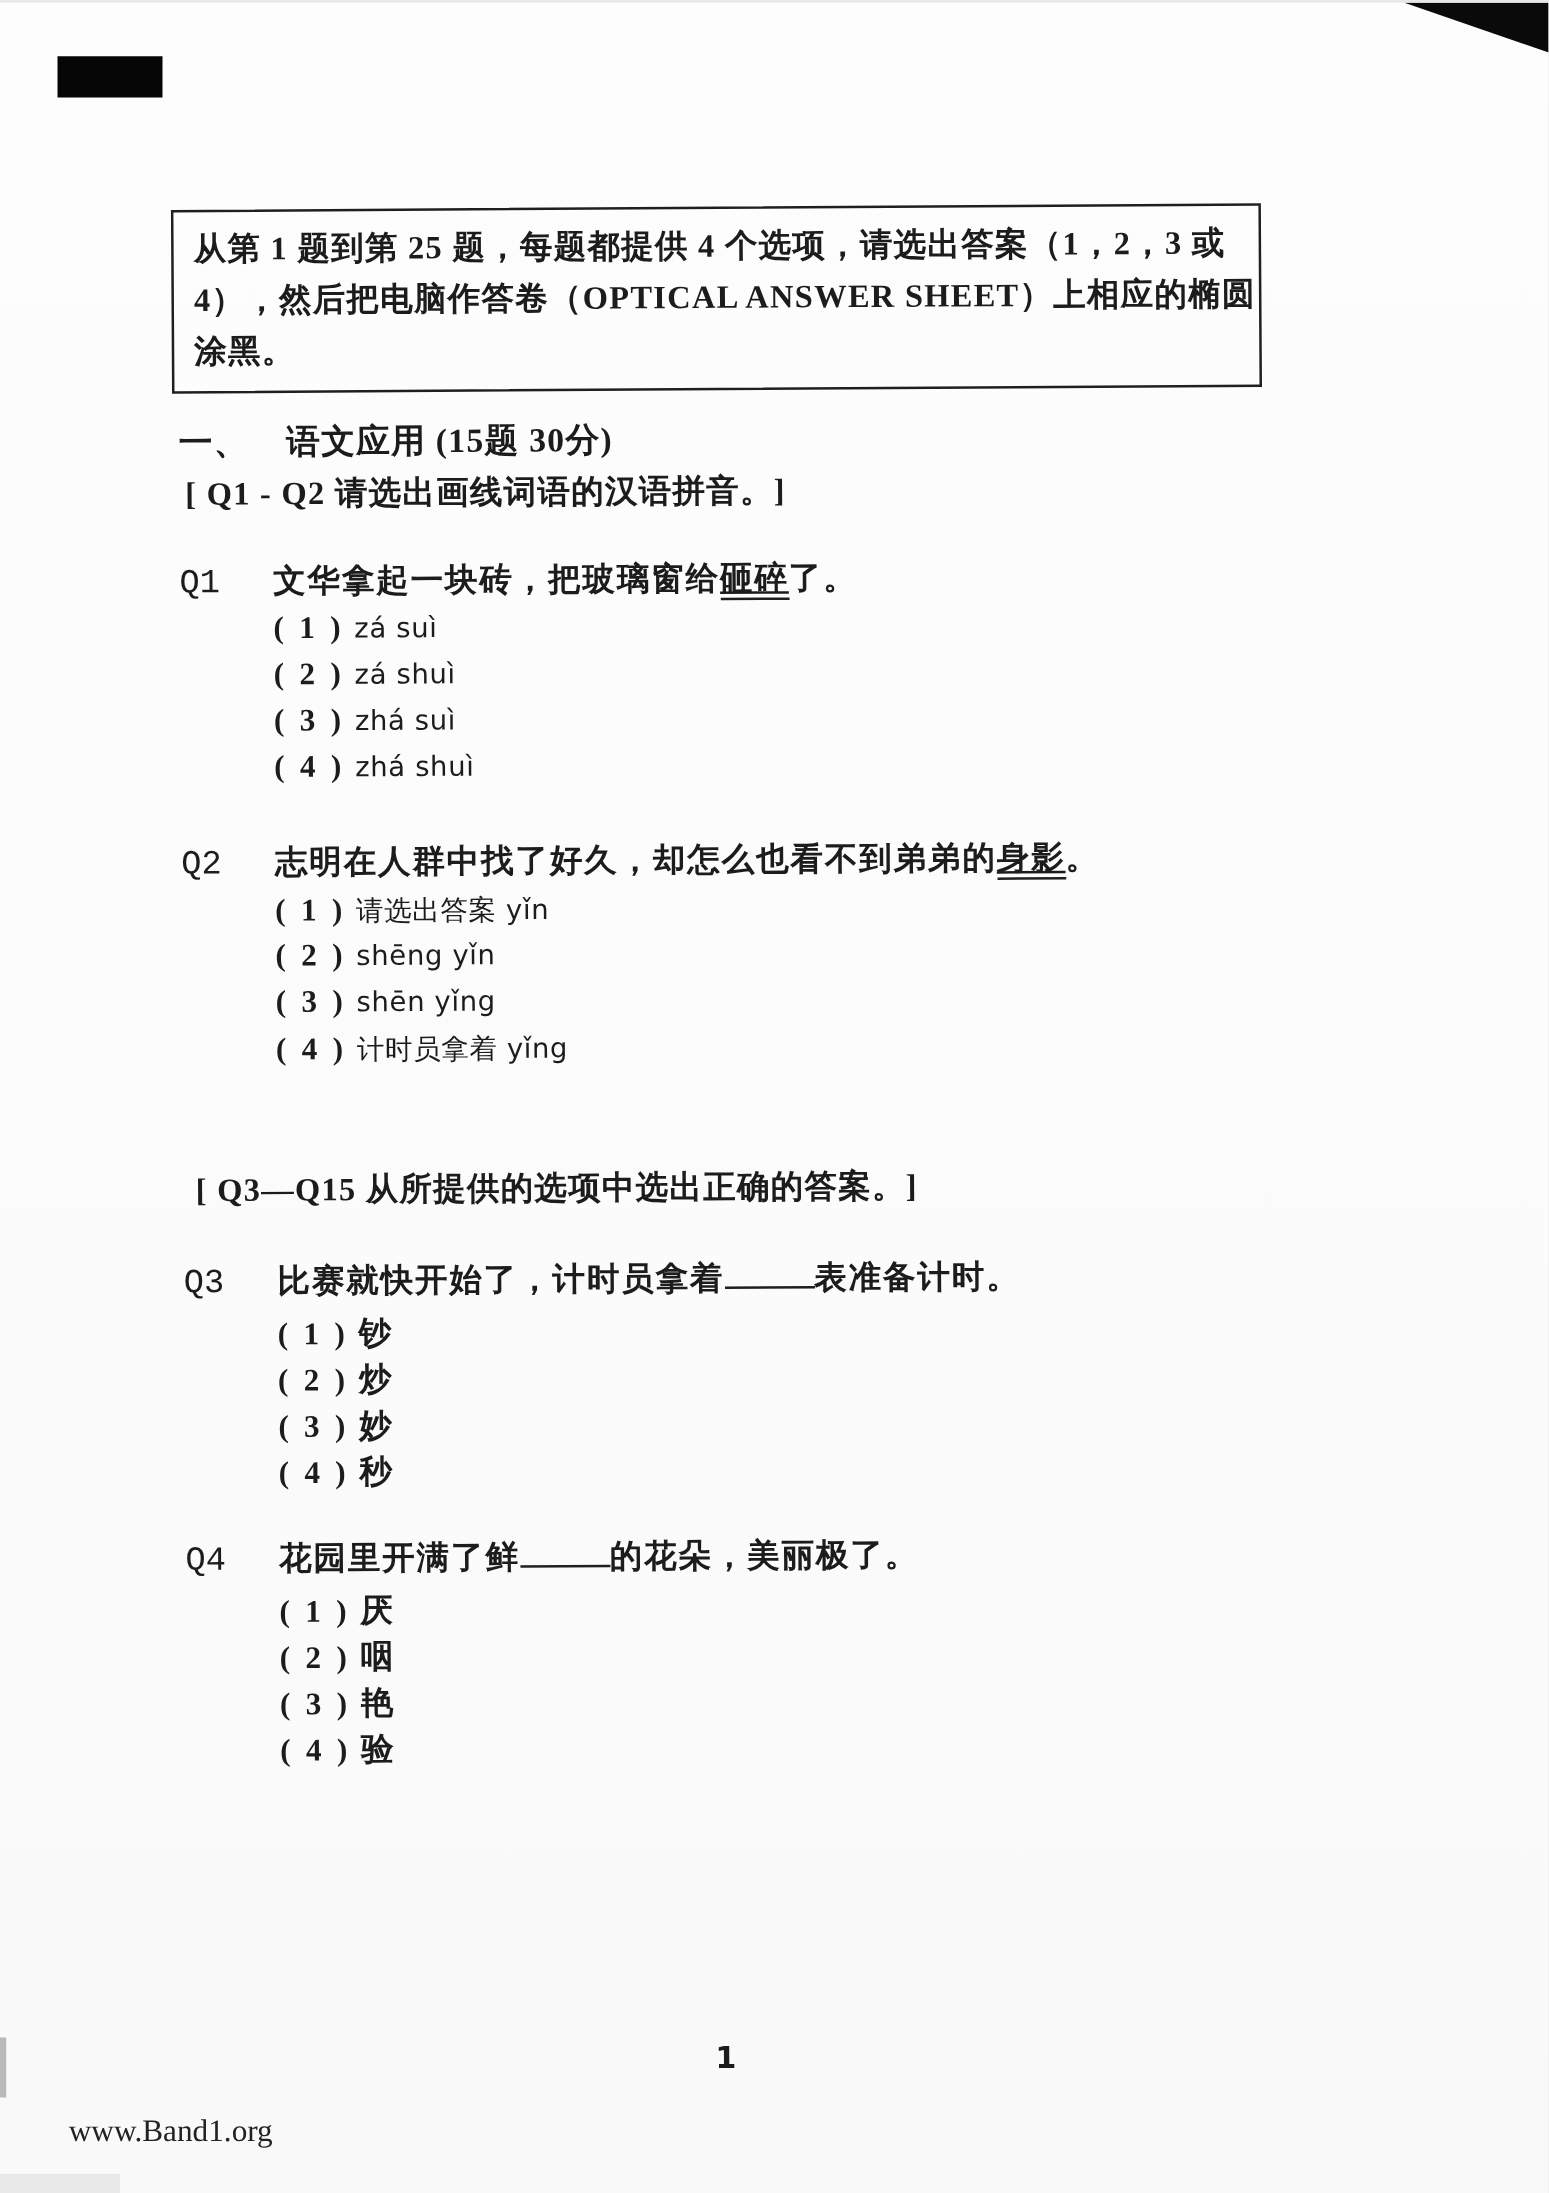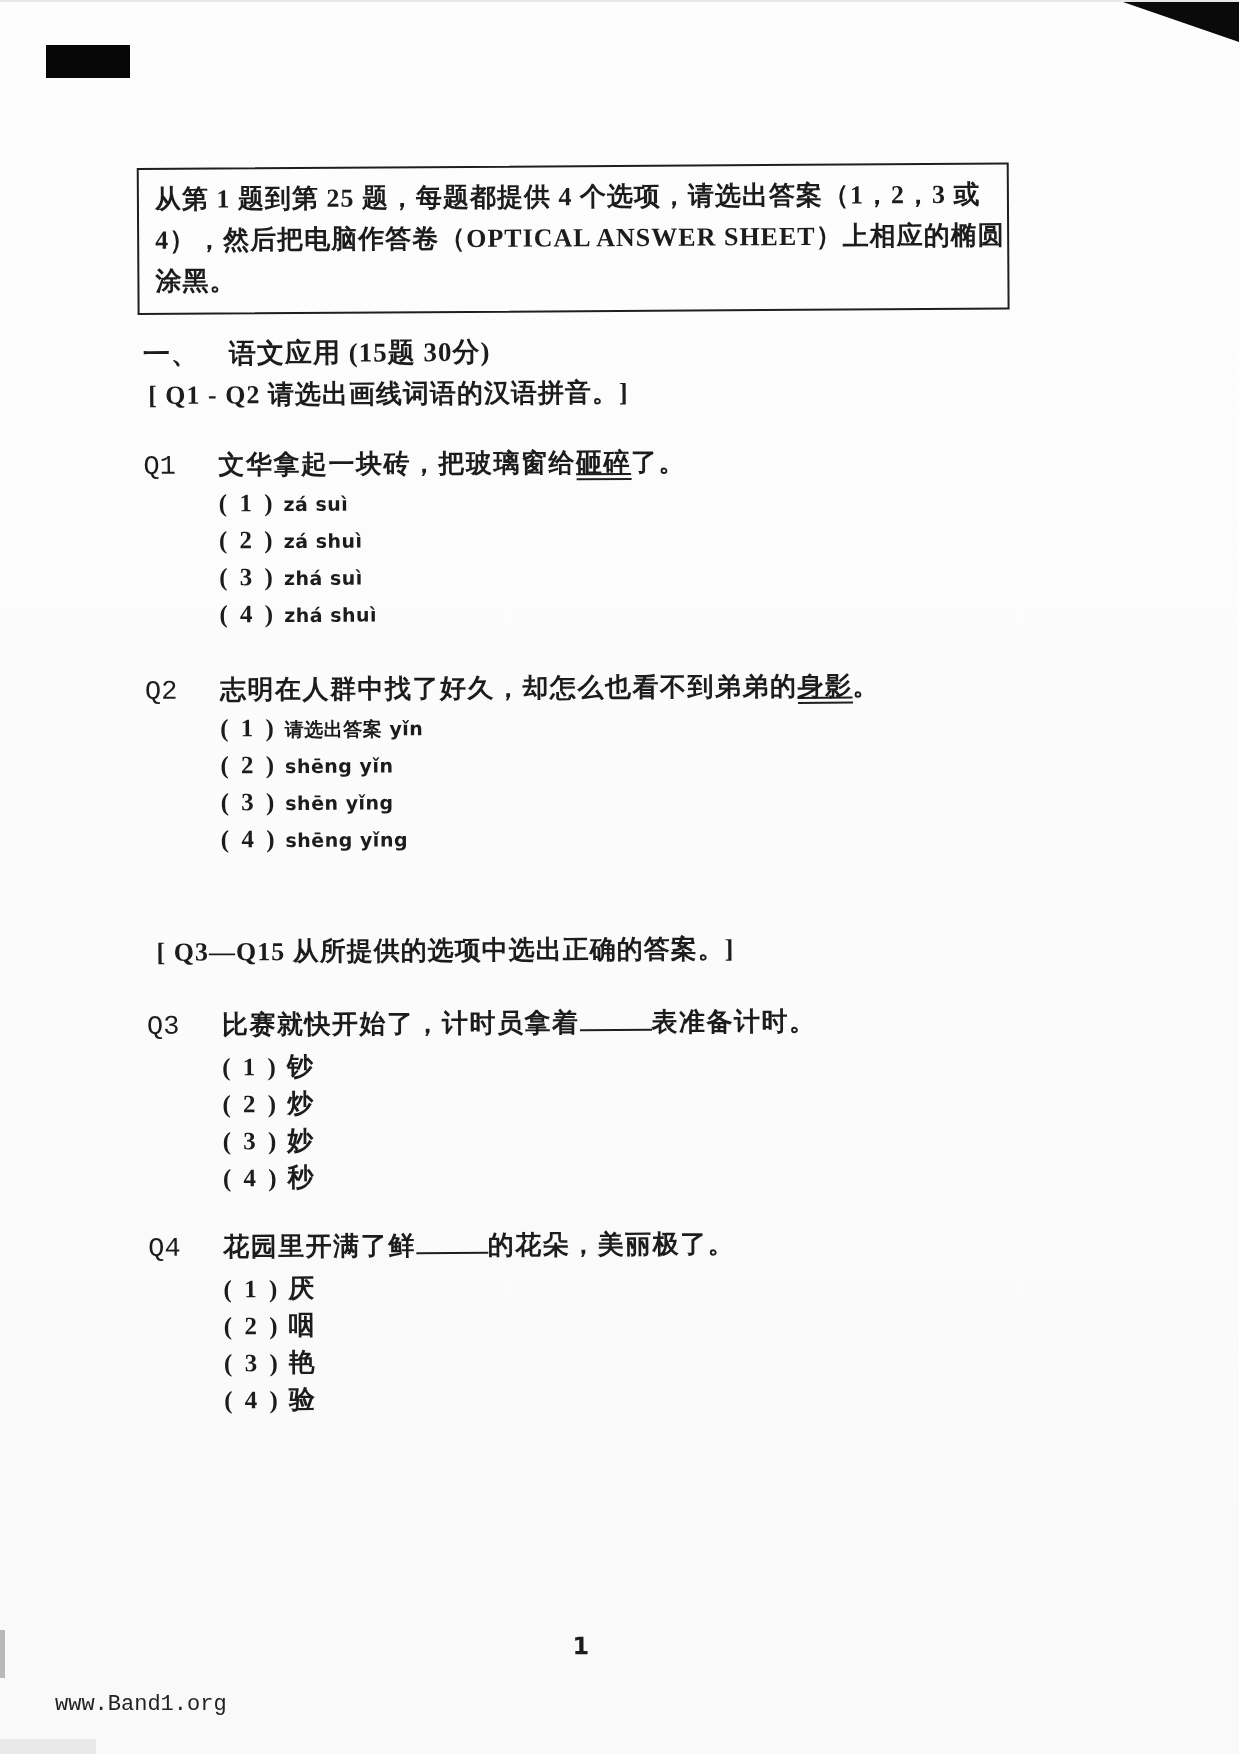--- a/index.html
+++ b/index.html
@@ -42,33 +42,33 @@
   .q1 { top:443px; } .q2 { top:668px; } .q3 { top:1003px; } .q4 { top:1225px; }
   .qrow { display:flex; align-items:baseline; }
   .qid { width:75px; font-size:27px; flex:0 0 75px;font-family:Liberation Mono, monospace; }
   .stem { font-size:26px; letter-spacing:1.5px; font-weight:600; white-space:nowrap; }
   .marked { border-bottom:2px solid #1f1f1f; padding-bottom:1px;text-decoration:underline; }
   .blank { display:inline-block; width:72px; border-bottom:2px solid #1f1f1f; height:3px; }
 
   .options { margin-left:75px; margin-top:7px; }
   .opt { height:37px; display:flex; align-items:baseline; }
   .optnum { font-size:25px; letter-spacing:3px; margin-right:8px; font-weight:600; }
-  .opttext.pinyin { font-family:"DejaVu Sans", sans-serif; font-weight:700; font-size:19px; letter-spacing:0.5px; }
+  .opttext.pinyin { font-family:"DejaVu Sans", sans-serif; font-weight:400; font-size:22px; letter-spacing:0.5px; }
   .opttext.hanzi { font-size:26px; font-weight:600; }
 
   .page-number {
     position:absolute; left:0; top:1630px; width:1150px;
     text-align:center;
     font-family:"DejaVu Sans", sans-serif;
     font-weight:700; font-size:24px;
   }
   .watermark {
     position:absolute; left:55px; top:1690px;
-    font-family:Liberation Mono, monospace;
-    font-size:22px; color:#222;
+    font-family:Liberation Serif, serif;
+    font-size:25px; color:#222;
   }
 </style>
 </head>
 <body>
 
 <div class="page">
 
   <div class="redaction"></div>
   <svg class="corner-svg" width="120" height="42" viewBox="0 0 120 42">
     <polygon points="4,0 120,0 120,40" fill="#0a0a0a"></polygon>
@@ -128,21 +128,21 @@
         <div class="opt">
             <span class="optnum">( 2 )</span>
             <span class="opttext pinyin">shēng yǐn</span>
           </div>
         <div class="opt">
             <span class="optnum">( 3 )</span>
             <span class="opttext pinyin">shēn yǐng</span>
           </div>
         <div class="opt">
             <span class="optnum">( 4 )</span>
-            <span class="opttext pinyin">shēng yǐng</span>
+            <span class="opttext pinyin">计时员拿着 yǐng</span>
           </div>
       </div>
     </div>
 
     <div class="bracket-line bracket-2">[ Q3—Q15 从所提供的选项中选出正确的答案。]</div>
 
     <div class="question q3">
       <div class="qrow">
         <span class="qid">Q3</span>
         <span class="stem"><span>比赛就快开始了，计时员拿着</span><span class="blank"></span><span>表准备计时。</span></span>

